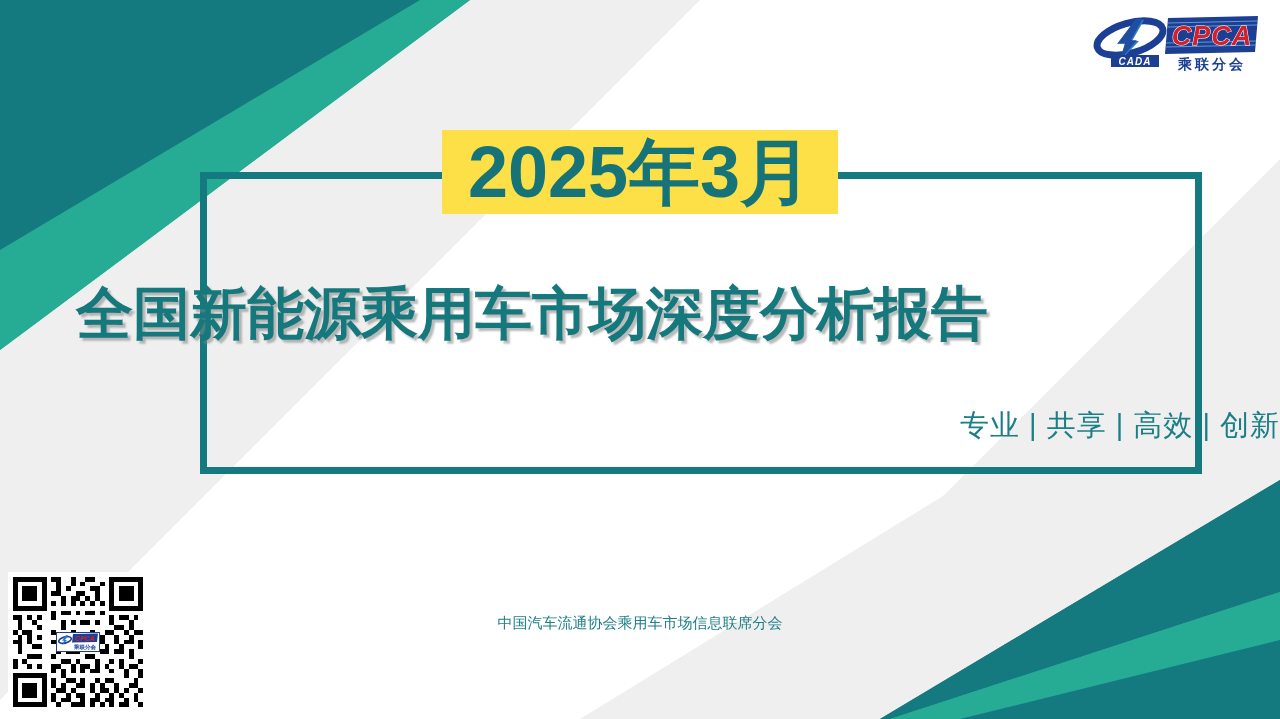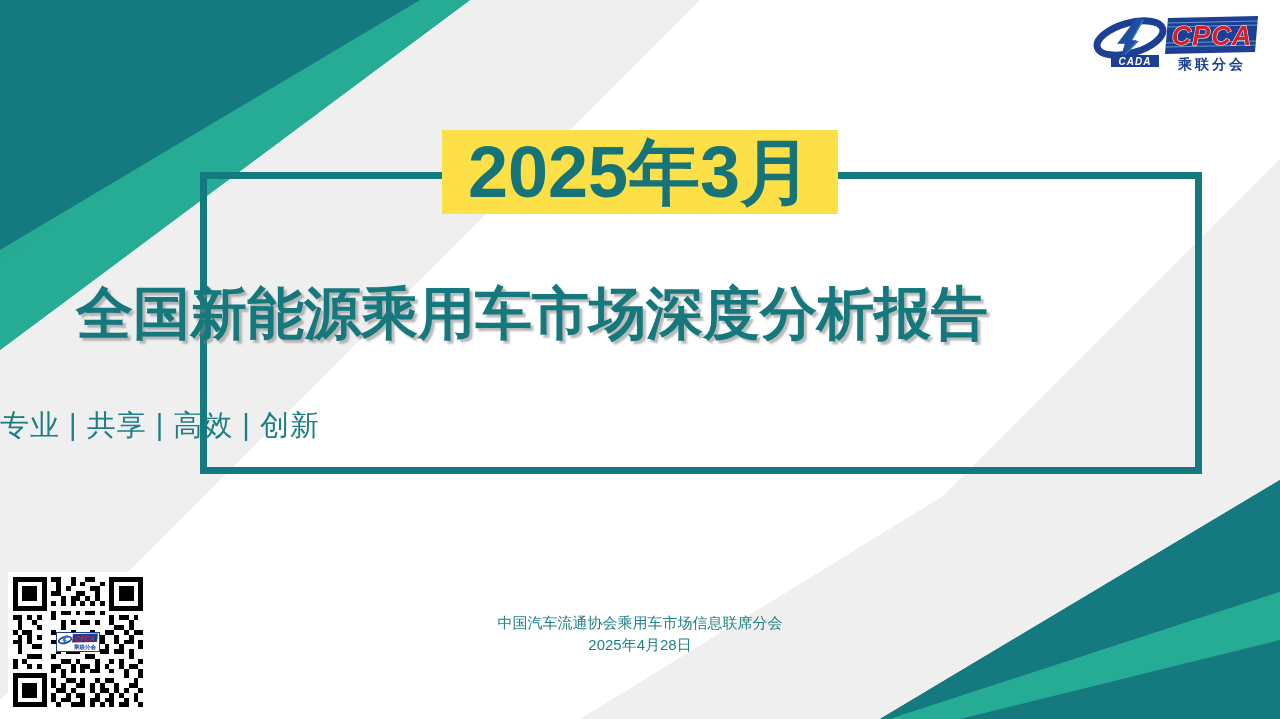--- a/index.html
+++ b/index.html
@@ -63,21 +63,21 @@
     line-height:72px;
     font-weight:bold;
     white-space:nowrap;
     text-shadow:3px 3px 2px rgba(130,130,130,0.55);
   }
 
   .tagline-wrap {
     position:absolute;
     left:0; top:405px;
     width:1280px;
-    text-align:left;
+    text-align:right;
     z-index:5;
   }
   .tagline {
     display:inline-block;
     color:#1C7F85;
     font-size:29px;
     line-height:40px;
     font-weight:normal;
     letter-spacing:1px;
     white-space:nowrap;
@@ -163,21 +163,20 @@
   <div class="subhead-wrap">
     <span class="subhead">全国新能源乘用车市场深度分析报告</span>
   </div>
 
   <div class="tagline-wrap">
     <span class="tagline">专业 | 共享 | 高效 | 创新</span>
   </div>
 
   <div class="footer">
     <div>中国汽车流通协会乘用车市场信息联席分会</div>
-    <div>2025年4月28日</div>
   </div>
 
   <div class="logo">
     <svg width="166" height="58" viewBox="0 0 166 58">
 
       <g>
         <ellipse cx="38" cy="24" rx="34" ry="15" fill="none" stroke="#1C3F94" stroke-width="7" transform="rotate(-16 38 24)"></ellipse>
         <ellipse cx="40" cy="22" rx="22" ry="9.5" fill="#FFFFFF" transform="rotate(-16 40 22)"></ellipse>
         <path d="M44 5 L52 6 L40 27 L47 27 L27 48 L33 30 L25 30 Z" fill="#2B7BC4"></path>
         <path d="M44 5 L50 6 L39 26 L45 26 L28 46 L33 29 L26 29 Z" fill="#1C3F94" opacity="0.75"></path>

